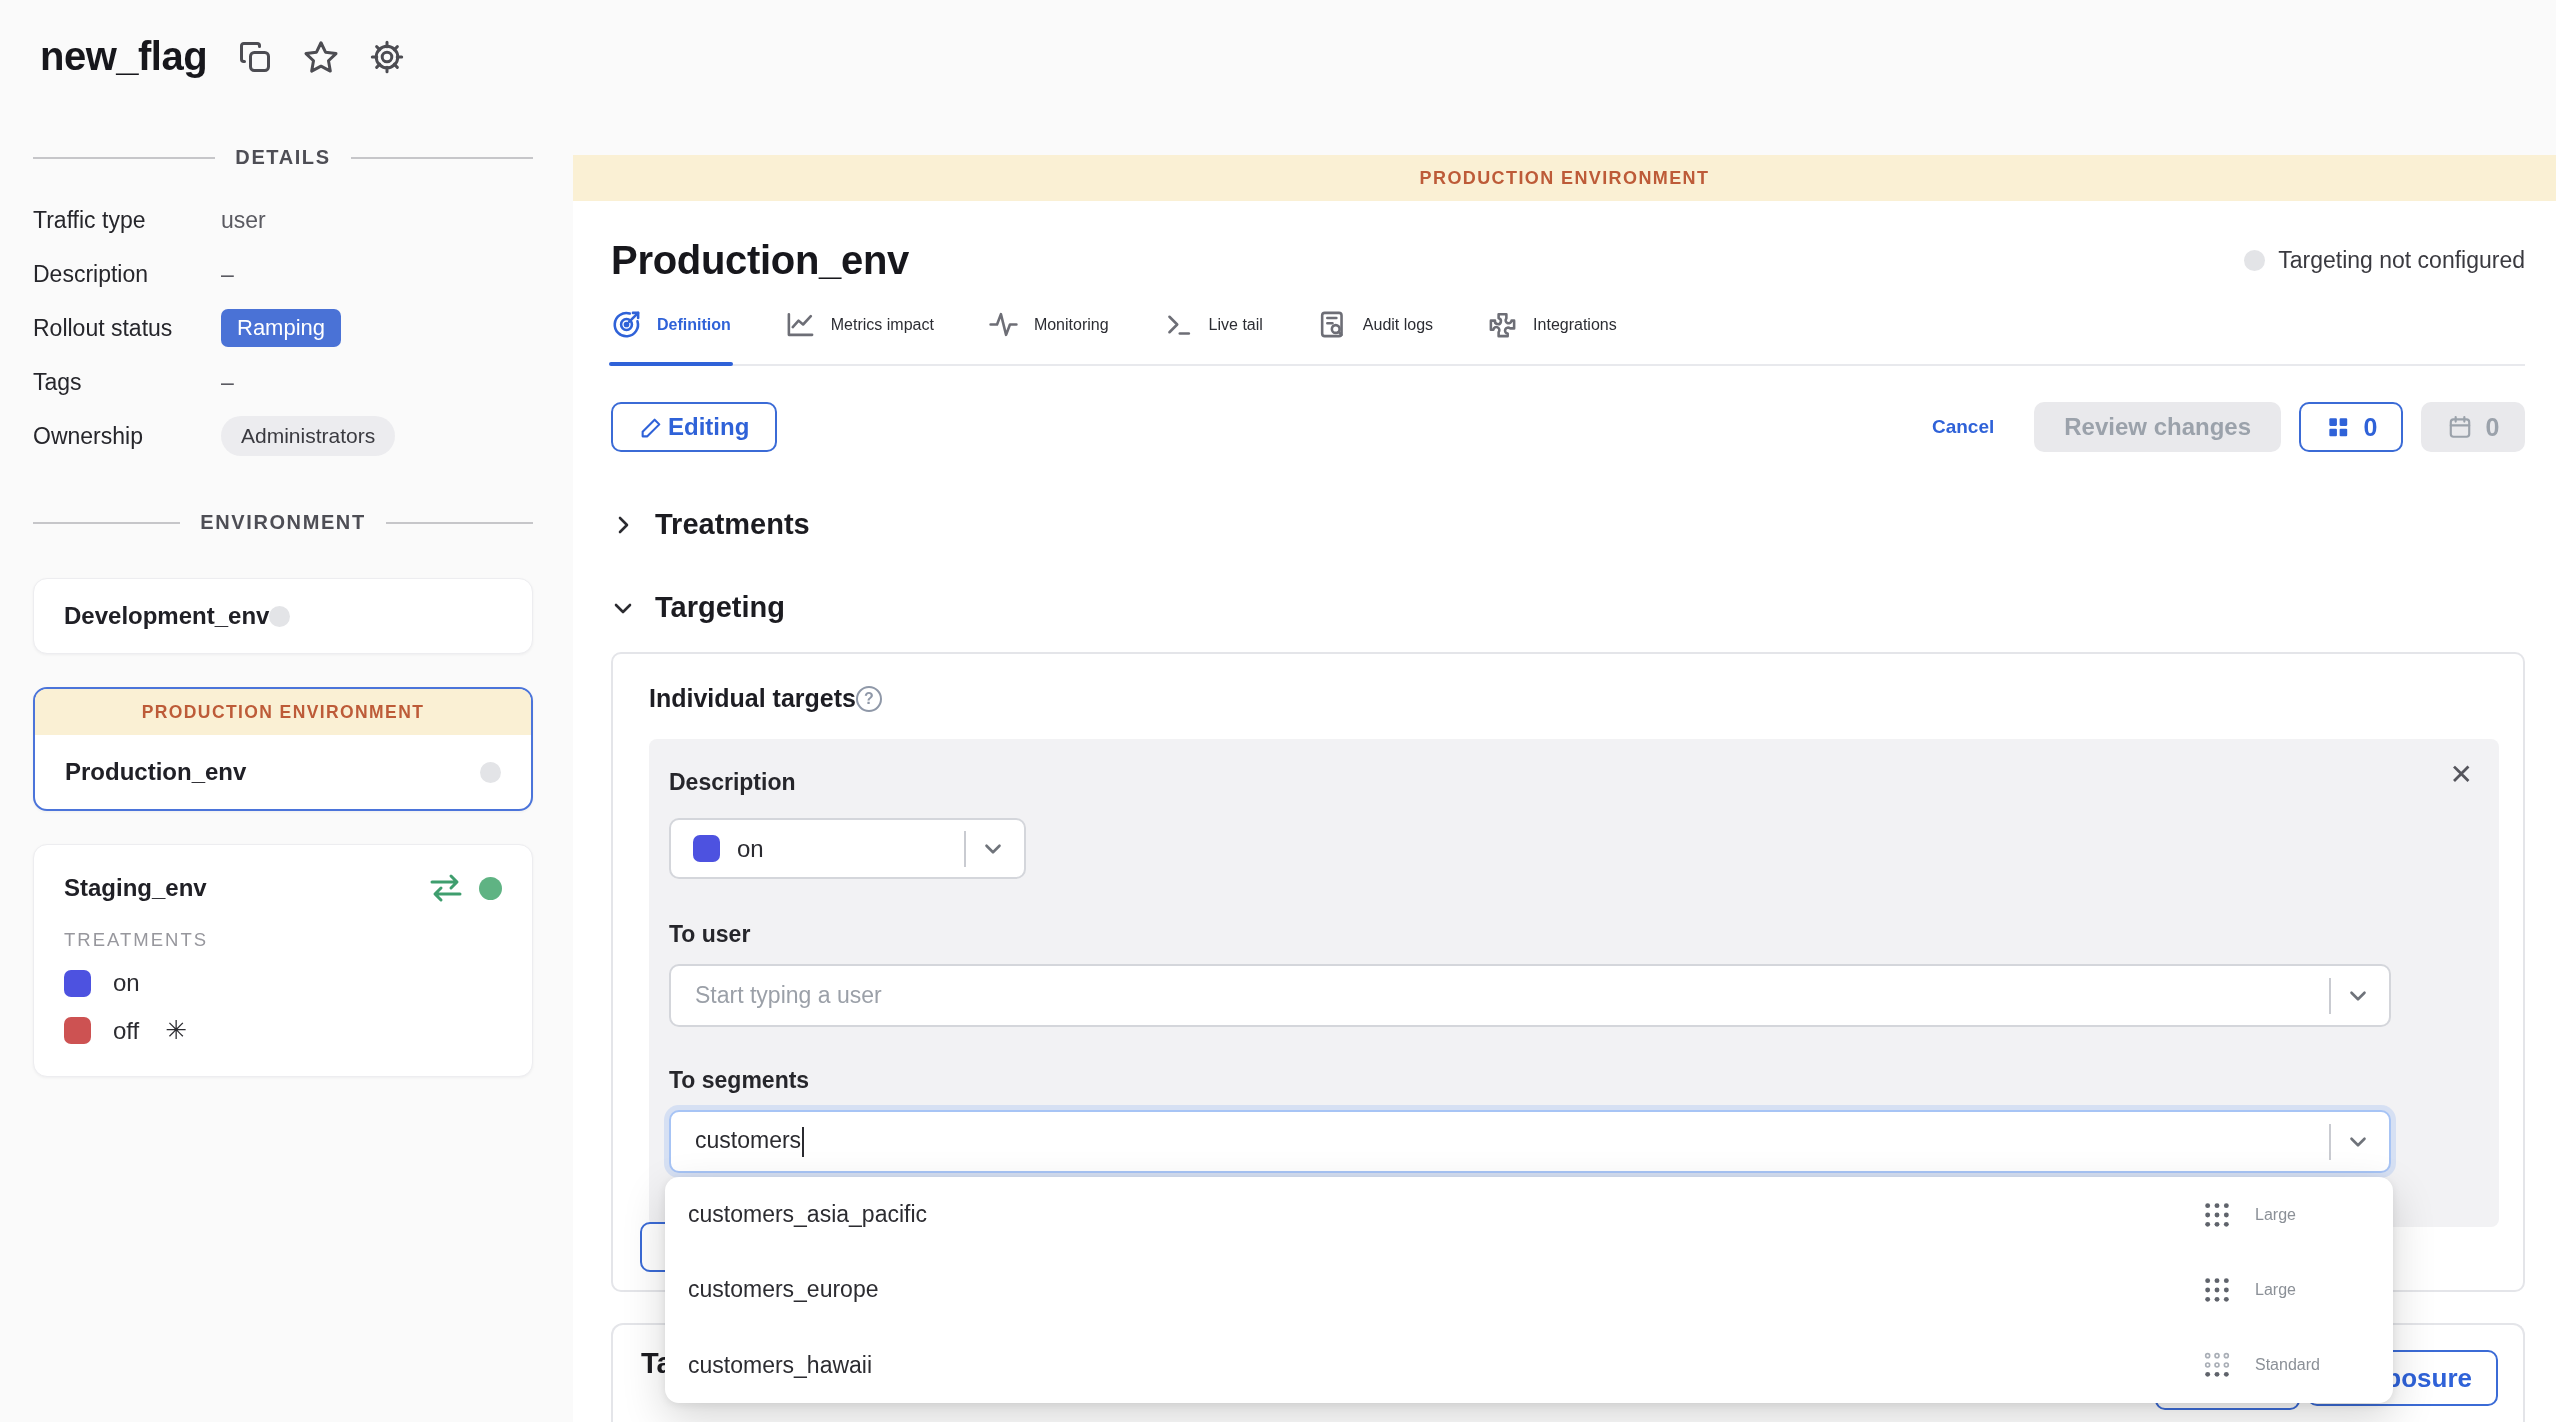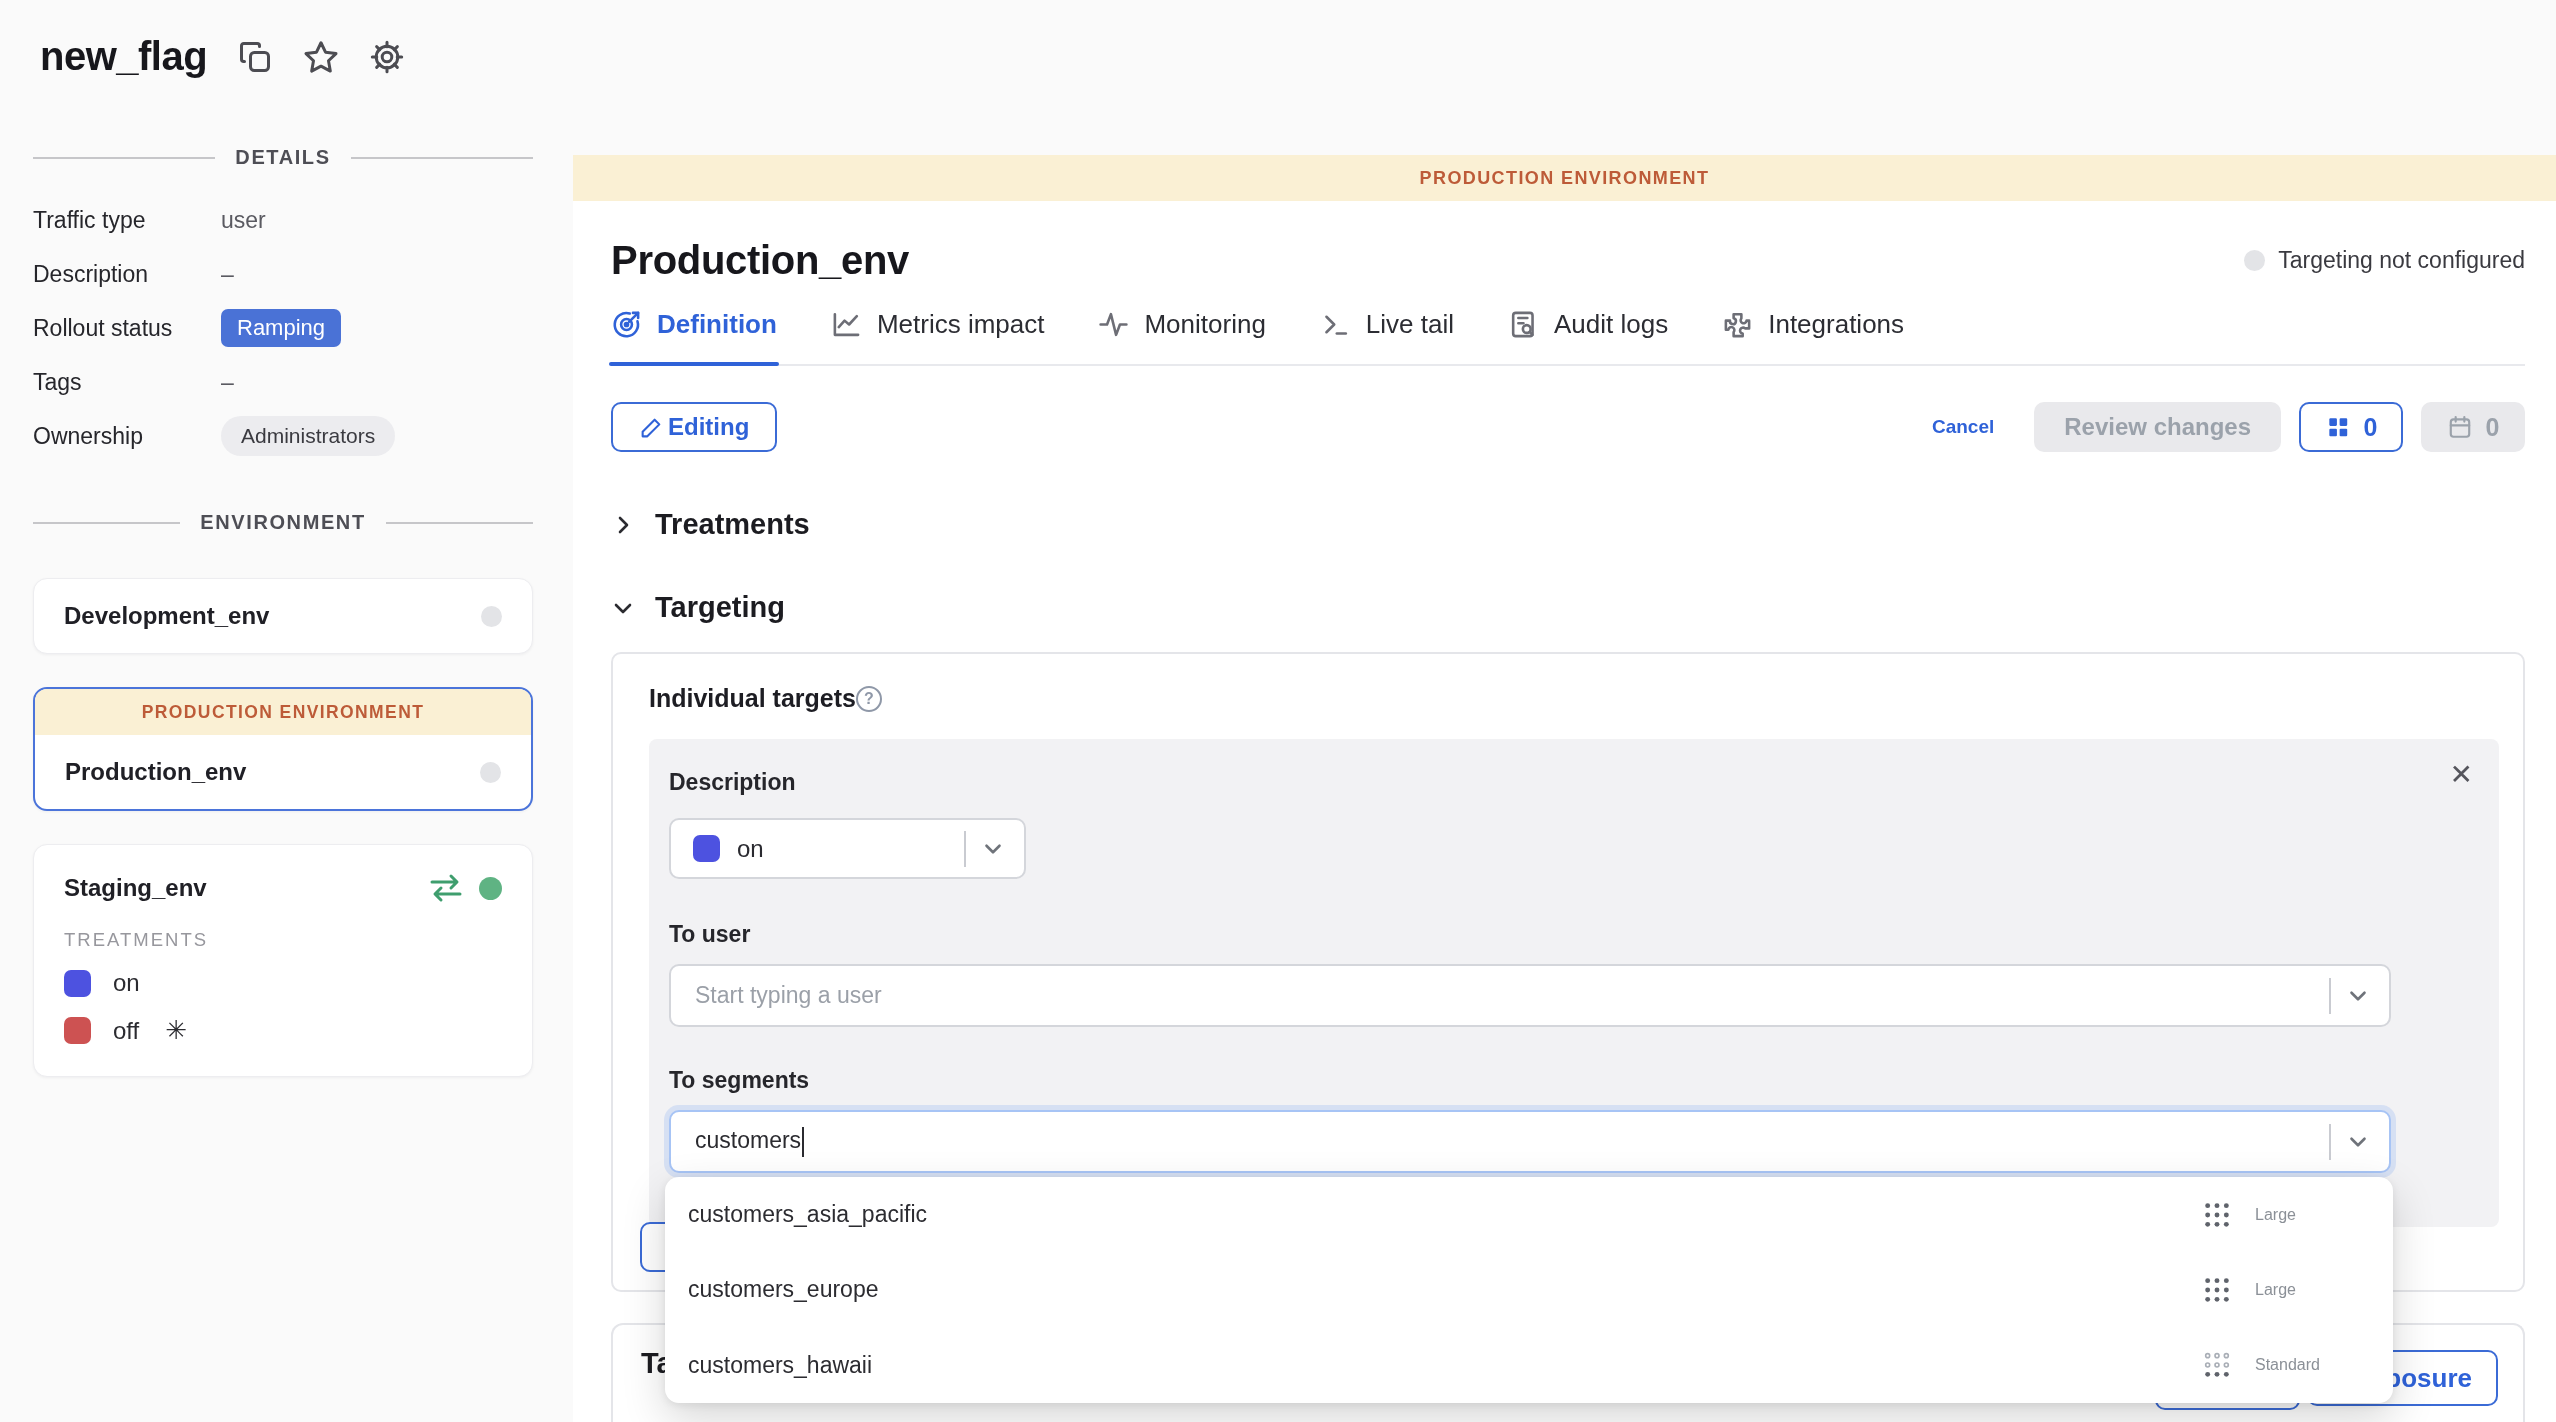--- a/index.html
+++ b/index.html
@@ -20,21 +20,21 @@
 
   .details-list { margin-top:30px; display:grid; grid-template-columns:188px 1fr; row-gap:12px; align-items:center; }
   .details-list .d-label { font-size:23px; color:#26262b; min-height:42px; display:flex; align-items:center; }
   .details-list .d-value { font-size:23px; color:#5a5a61; min-height:42px; display:flex; align-items:center; }
   .badge-ramping { background:#4a72d6; color:#fff; font-size:22px; padding:6px 16px; border-radius:7px; font-weight:400; }
   .pill-owner { background:#ececef; color:#3a3a40; font-size:21px; padding:8px 20px; border-radius:999px; }
 
   .env-divider { margin-top:54px; }
   .env-cards { margin-top:44px; display:flex; flex-direction:column; gap:33px; }
   .env-card { background:#fff; border:1px solid #ededf0; border-radius:14px; box-shadow:0 1px 3px rgba(16,24,40,.05); cursor:pointer; }
-  .env-card.simple { height:76px; display:flex; align-items:center; justify-content:space-between; padding:0 30px; }
+  .env-card.simple { height:76px; display:flex; align-items:center; padding:0 30px; }
   .env-name { font-size:24px; font-weight:700; color:#202026; }
   .status-dot { width:21px; height:21px; border-radius:50%; background:#e3e4e7; }
   .status-dot.green { width:23px; height:23px; background:#5fb383; }
 
   .env-card.production { border:2px solid #4b74da; border-radius:14px; overflow:hidden; padding:0; }
   .prod-banner { height:46px; background:#faf0d4; display:flex; align-items:center; justify-content:center; font-size:17.5px; font-weight:700; letter-spacing:1.4px; color:#bd5b38; }
   .prod-body { height:74px; display:flex; align-items:center; justify-content:space-between; padding:0 30px; }
 
   .env-card.staging { padding:28px 30px 30px; }
   .staging-top { display:flex; align-items:center; justify-content:space-between; }
@@ -51,21 +51,21 @@
   
   .main-banner { position:absolute; left:573px; right:0; top:155px; height:46px; background:#faf0d4; display:flex; align-items:center; justify-content:center; font-size:18px; font-weight:700; letter-spacing:1.4px; color:#bd5b38; z-index:1; }
   .main { position:absolute; left:573px; right:0; top:201px; bottom:0; background:#fff; }
   .main-inner { position:relative; height:100%; padding:0 31px 0 38px; }
 
   .env-header-row { margin-top:37px; display:flex; align-items:center; justify-content:space-between; }
   .env-header-row h2 { font-size:40px; font-weight:700; color:#17171c; letter-spacing:-0.3px; }
   .targeting-status { display:flex; align-items:center; gap:13px; font-size:23px; color:#3a3a40; }
 
   .tabs { margin-top:26px; display:flex; gap:54px; border-bottom:2px solid #e8e9ed; }
-  .tab { position:relative; display:flex; align-items:center; gap:15px; padding-bottom:24px; font-size:26px; color:#2c2d33; cursor:pointer; }
+  .tab { position:relative; display:flex; align-items:center; gap:15px; padding-bottom:24px; font-size:16px; color:#2c2d33; cursor:pointer; }
   .tab .tab-icon { width:31px; height:31px; color:#6d6e76; display:inline-flex; }
   .tab .tab-icon svg { width:100%; height:100%; }
   .tab.active { color:#2f62d8; font-weight:700; }
   .tab.active .tab-icon { color:#2f62d8; }
   .tab.active::after { content:""; position:absolute; left:-2px; right:-2px; bottom:-2px; height:4px; background:#2f62d8; border-radius:3px; }
 
   .actions-row { margin-top:36px; display:flex; align-items:center; justify-content:space-between; }
   .btn-editing { height:50px; padding:0 26px; display:inline-flex; align-items:center; gap:4px; background:#fff; border:2px solid #3b6bd6; border-radius:10px; color:#2f62d8; font-size:24px; font-weight:700; cursor:pointer; }
   .btn-editing svg { width:25px; height:25px; }
   .actions-right { display:flex; align-items:center; gap:18px; }

